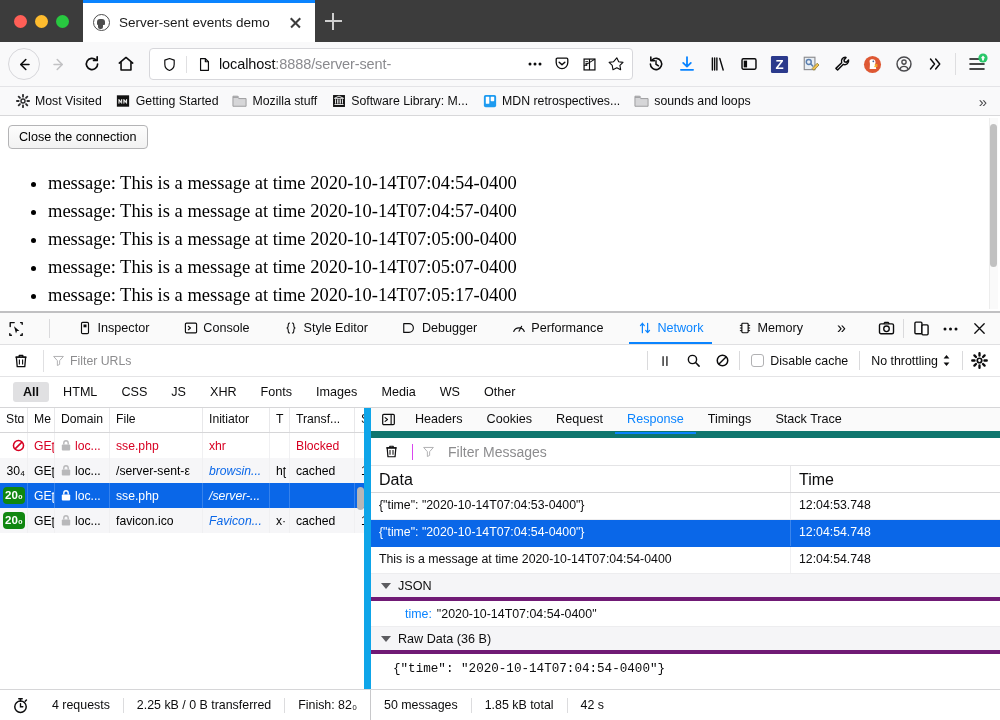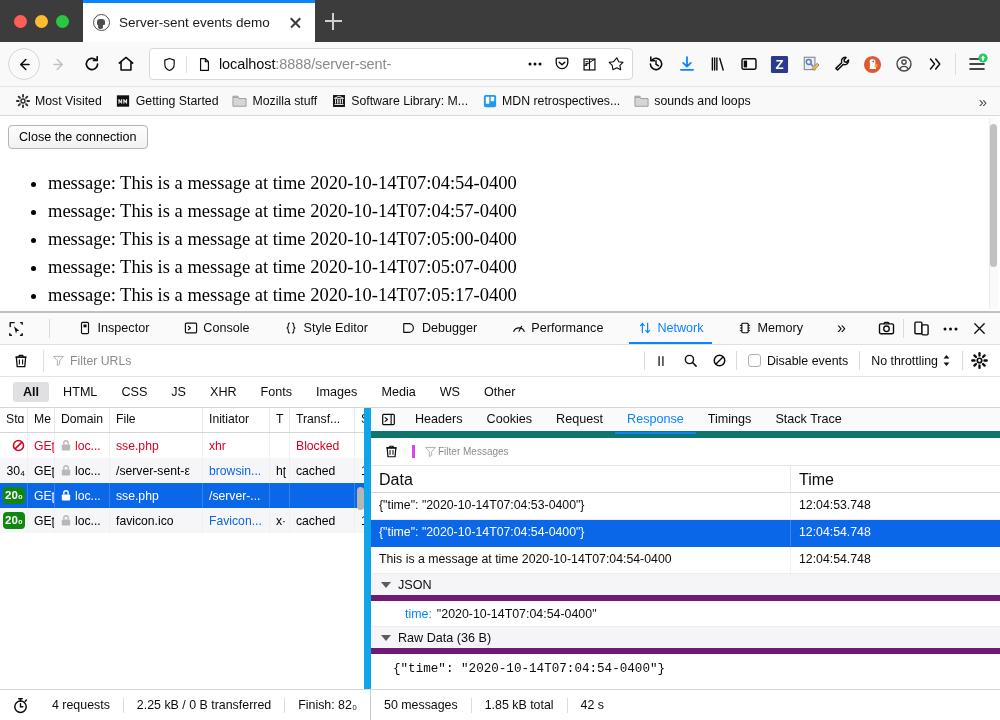--- a/index.html
+++ b/index.html
@@ -202,21 +202,21 @@
   .c-domain { width: 55px; flex: 0 0 55px; gap: 4px; text-align: center; }
   .c-file { width: 93px; flex: 0 0 93px; }
   .c-initiator { width: 67px; flex: 0 0 67px; }
   .c-type { width: 20px; flex: 0 0 20px; }
   .c-transf { width: 65px; flex: 0 0 65px; }
   .c-size { width: 16px; flex: 0 0 16px; }
   .status-badge {
     background: #108710; color: #fff; font-size: 11.5px; padding: 1px 2px; border-radius: 4px;
     font-weight: bold; line-height: 1.25;
   }
-  .blue-txt { color: #0a67e8; }
+  .blue-txt { color: #0a67e8; font-style: italic; }
   .req-row.sel .blue-txt { color: #fff; }
   .req-scrollthumb { position: absolute; right: 0; top: 79px; width: 7px; height: 23px; background: #b6b6b6; border-radius: 4px; }
 
   
   .det-pane { flex: 1; display: flex; flex-direction: column; background: #fff; overflow: hidden; }
   .det-tabs {
     height: 30px; background: #fafafa; border-bottom: 7px solid #0f766e; display: flex;
     align-items: center; padding-left: 3px; flex: 0 0 30px;
   }
   .det-tab {
@@ -224,35 +224,35 @@
     cursor: pointer; border-bottom: 2px solid transparent; white-space: nowrap;
   }
   .det-tab.active { color: #0a84ff; border-bottom-color: #0a84ff; }
   .det-toggle { width: 29px; height: 29px; display: flex; align-items: center; justify-content: center; cursor: pointer; }
 
   .msg-toolbar {
     height: 28px; border-bottom: 1px solid #e4e4e6; display: flex; align-items: center;
     padding: 0 6px; flex: 0 0 28px;
   }
   .msg-filter {
-    display: flex; align-items: center; gap: 1px; font-size: 10px; color: #8c8c8e;
-    padding-left: 9px; border-left: 3px solid #d946ef; margin-left: 6px; cursor: text;
+    display: flex; align-items: center; gap: 13px; font-size: 14px; color: #8c8c8e;
+    padding-left: 9px; border-left: 1px solid #d946ef; margin-left: 6px; cursor: text;
   }
   .msg-head { display: flex; height: 27px; border-bottom: 1px solid #d6d6d8; font-size: 16px; color: #0c0c0d; }
   .msg-head > div { padding: 5px 8px; }
   .mc-data { flex: 1; border-right: 1px solid #e8e8ea; }
   .mc-time { width: 209px; flex: 0 0 209px; }
   .msg-row { display: flex; height: 27px; font-size: 12.3px; color: #0c0c0d; border-bottom: 1px solid #ededef; }
   .msg-row > div { padding: 5px 8px; overflow: hidden; white-space: nowrap; }
   .msg-row > .mc-data { border-right: 1px solid #f0f0f2; }
   .msg-row.sel { background: #0a67e8; color: #fff; border-bottom-color: #0a67e8; }
   .msg-row.sel .mc-data { border-right-color: rgba(255,255,255,0.2); }
 
   .insp-sec {
-    height: 27px; background: #f5f5f7; border-bottom: 6px solid #701a75; display: flex;
+    height: 27px; background: #f5f5f7; border-bottom: 4px solid #701a75; display: flex;
     align-items: center; gap: 7px; padding: 0 10px; font-size: 12.6px; color: #0c0c0d; flex: 0 0 27px;
     cursor: pointer;
   }
   .twisty { width: 0; height: 0; border-left: 5px solid transparent; border-right: 5px solid transparent; border-top: 6px solid #5c5c60; }
   .insp-row {
     height: 26px; display: flex; align-items: center; padding: 0 10px 0 34px; font-size: 12.4px;
     border-bottom: 1px solid #ededef; flex: 0 0 26px; background: #fff;
   }
   .jkey { color: #0a84ff; }
   .jval { color: #0c0c0d; margin-left: 5px; }
@@ -649,21 +649,21 @@
         </div>
         <div class="ntbtn">
           <svg width="15" height="15" viewBox="0 0 16 16">
               <circle cx="8" cy="8" r="5.6" fill="none" stroke="#0c0c0d" stroke-width="1.6"></circle>
               <path d="M4 12 12 4" stroke="#0c0c0d" stroke-width="1.6"></path>
             </svg>
         </div>
         <div class="dt-sep-v"></div>
         <label class="chk-wrap">
           <span class="chkbox"></span>
-          <span>Disable events</span>
+          <span>Disable cache</span>
         </label>
         <div class="dt-sep-v"></div>
         <div class="throttle">
           <span>No throttling</span>
           <span>
             <svg width="9" height="13" viewBox="0 0 9 13">
                 <path d="M4.5 1 7.4 4.6H1.6z" fill="#0c0c0d"></path>
                 <path d="M4.5 12 1.6 8.4h5.8z" fill="#0c0c0d"></path>
               </svg>
           </span>

